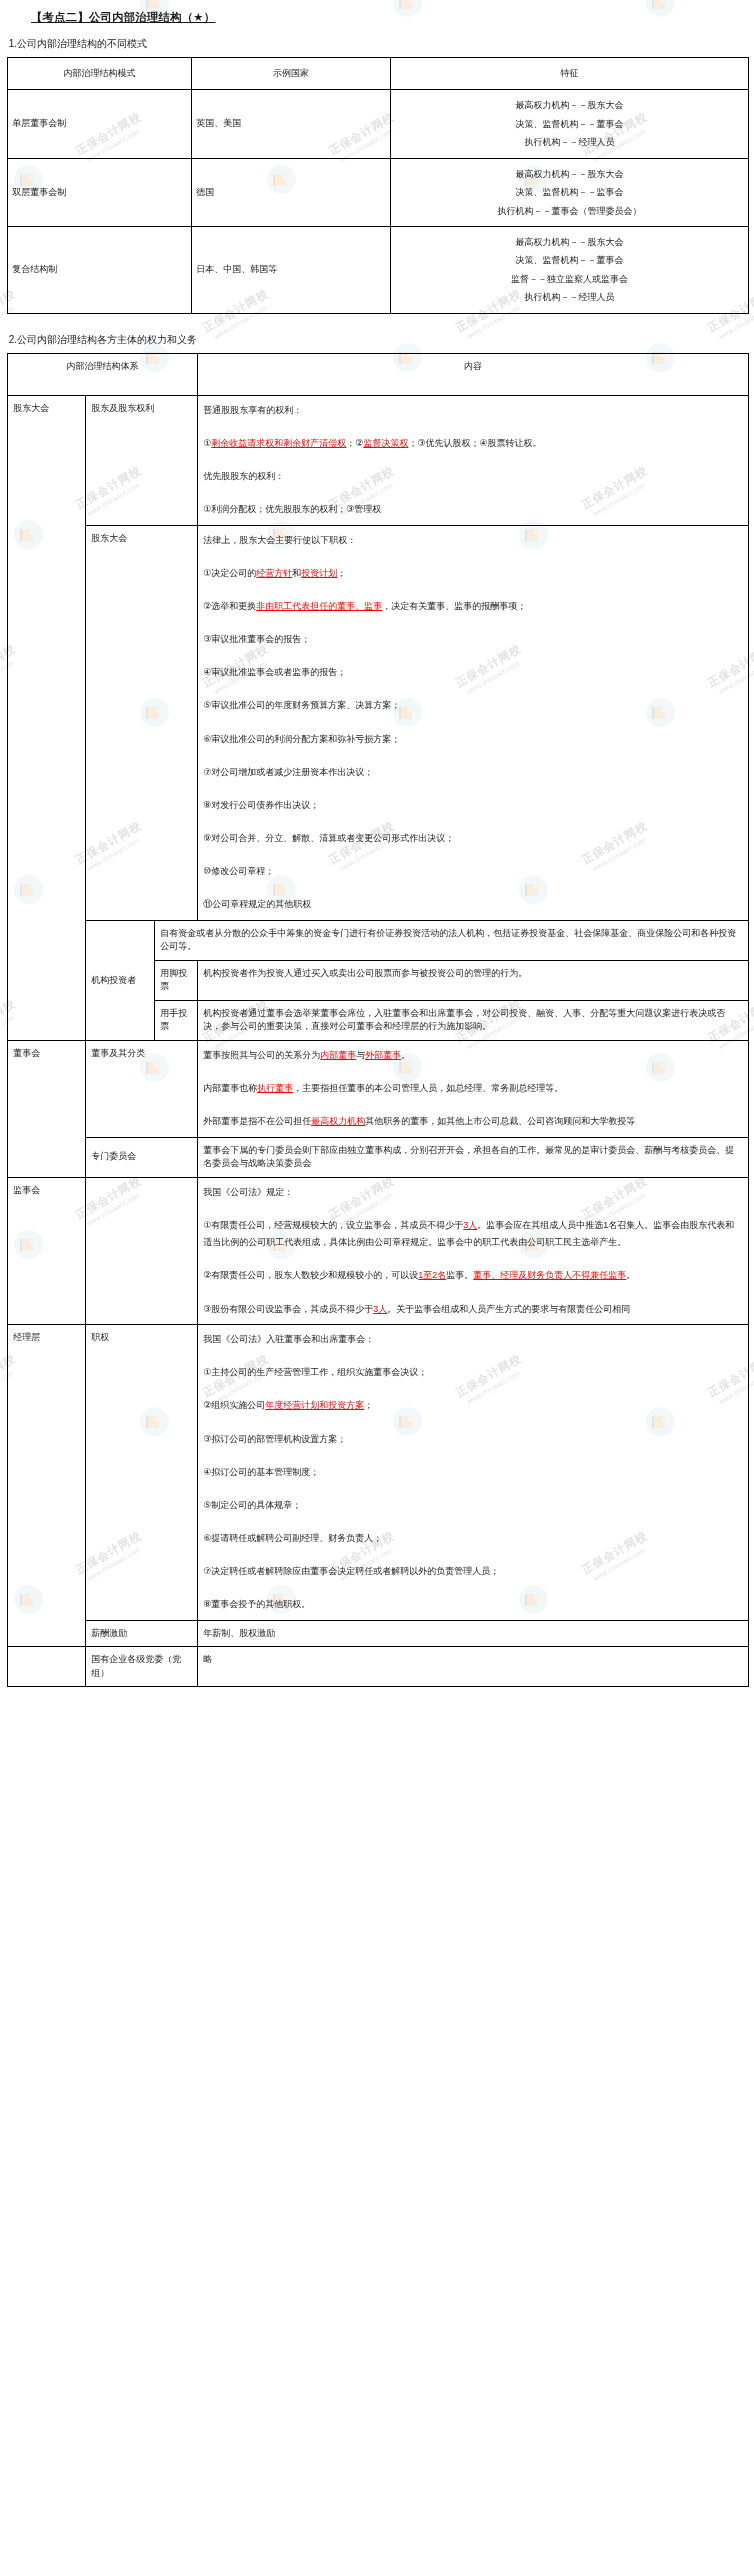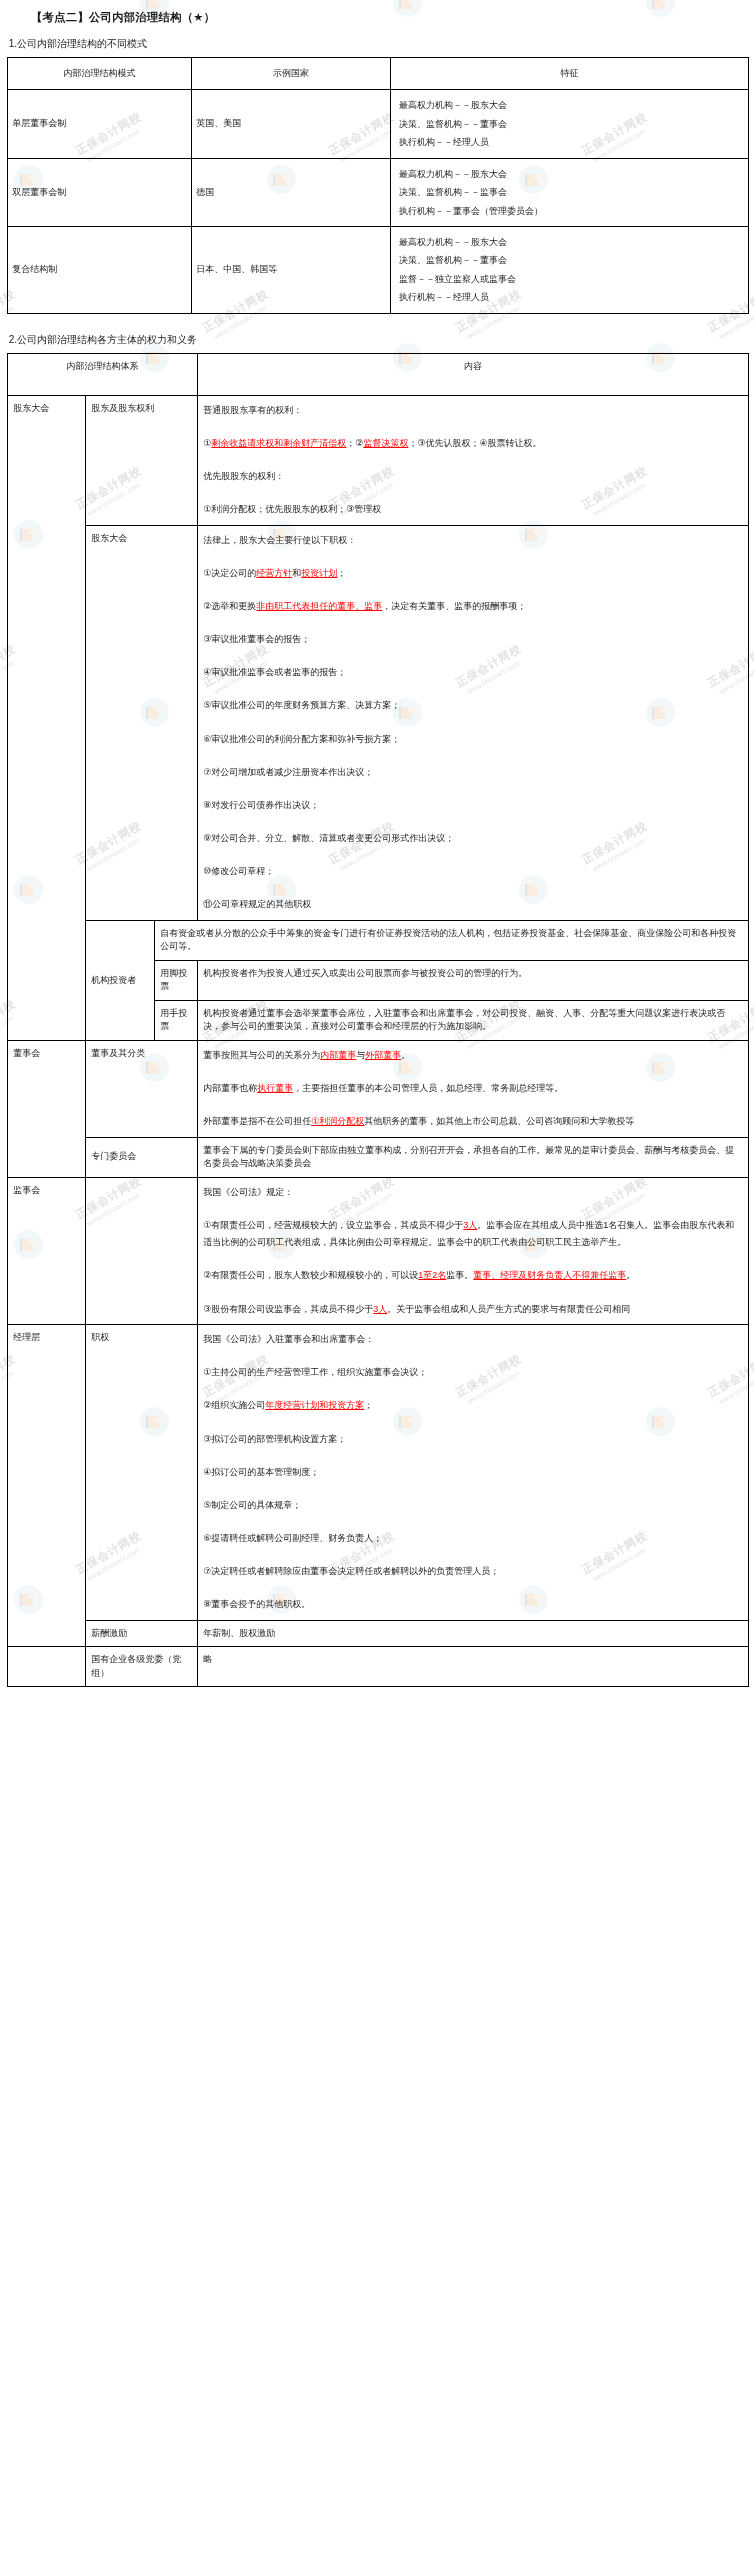--- a/index.html
+++ b/index.html
@@ -64,20 +64,21 @@
     width: 9.5px; height: 3.5px;
     background: #f6efe2;
   }
 
   
   .doc-title {
     font-size: 11.3px;
     font-weight: bold;
     margin: 1.7px 0 12px 24px;
     letter-spacing: 0.3px;
+    text-decoration: underline;
   }
   .sec-heading {
     font-size: 10px;
     margin: 0 0 6px 1.7px;
   }
   .sec-heading.second { margin-top: 8.7px; }
 
   
   table {
     border-collapse: collapse;
@@ -94,21 +95,21 @@
     line-height: 1.5;
     font-weight: normal;
     text-align: left;
   }
   .th-center {
     text-align: center;
     vertical-align: middle;
     height: 29px;
   }
   .t1 td { height: 24px; }
-  .t1 .feat { line-height: 2.05; padding: 6px 8px; }
+  .t1 .feat { line-height: 2.05; padding: 6px 8px; text-align: center; }
   .t1 .mode, .t1 .country { vertical-align: middle; }
 
   
   table.t2 td { vertical-align: top; padding: 6px 5.2px; }
   table.t2 td.mid { vertical-align: middle; }
   .cell-body p {
     margin: 0 0 15.6px 0;
     line-height: 1.95;
   }
   .cell-body p:last-child { margin-bottom: 0; }
@@ -324,21 +325,21 @@
         <td class="mid">用手投票</td>
         <td class="cell-body">机构投资者通过董事会选举莱董事会席位，入驻董事会和出席董事会，对公司投资、融资、人事、分配等重大问题议案进行表决或否决，参与公司的重要决策，直接对公司董事会和经理层的行为施加影响。</td>
       </tr>
 
       <tr>
         <td rowspan="2">董事会</td>
         <td colspan="2">董事及其分类</td>
         <td class="cell-body">
           <p><span>董事按照其与公司的关系分为</span><span class="red">内部董事</span><span>与</span><span class="red">外部董事</span><span>。</span></p>
           <p><span>内部董事也称</span><span class="red">执行董事</span><span>，主要指担任董事的本公司管理人员，如总经理、常务副总经理等。</span></p>
-          <p class="none"><span>外部董事是指不在公司担任</span><span class="red">①利润分配权</span><span>其他职务的董事，如其他上市公司总裁、公司咨询顾问和大学教授等</span></p>
+          <p class="none"><span>外部董事是指不在公司担任</span><span class="red">最高权力机构</span><span>其他职务的董事，如其他上市公司总裁、公司咨询顾问和大学教授等</span></p>
         </td>
       </tr>
       <tr>
         <td colspan="2" class="mid">专门委员会</td>
         <td class="cell-body">董事会下属的专门委员会则下部应由独立董事构成，分别召开开会，承担各自的工作。最常见的是审计委员会、薪酬与考核委员会、提名委员会与战略决策委员会</td>
       </tr>
 
       <tr>
         <td>监事会</td>
         <td colspan="2"></td>

